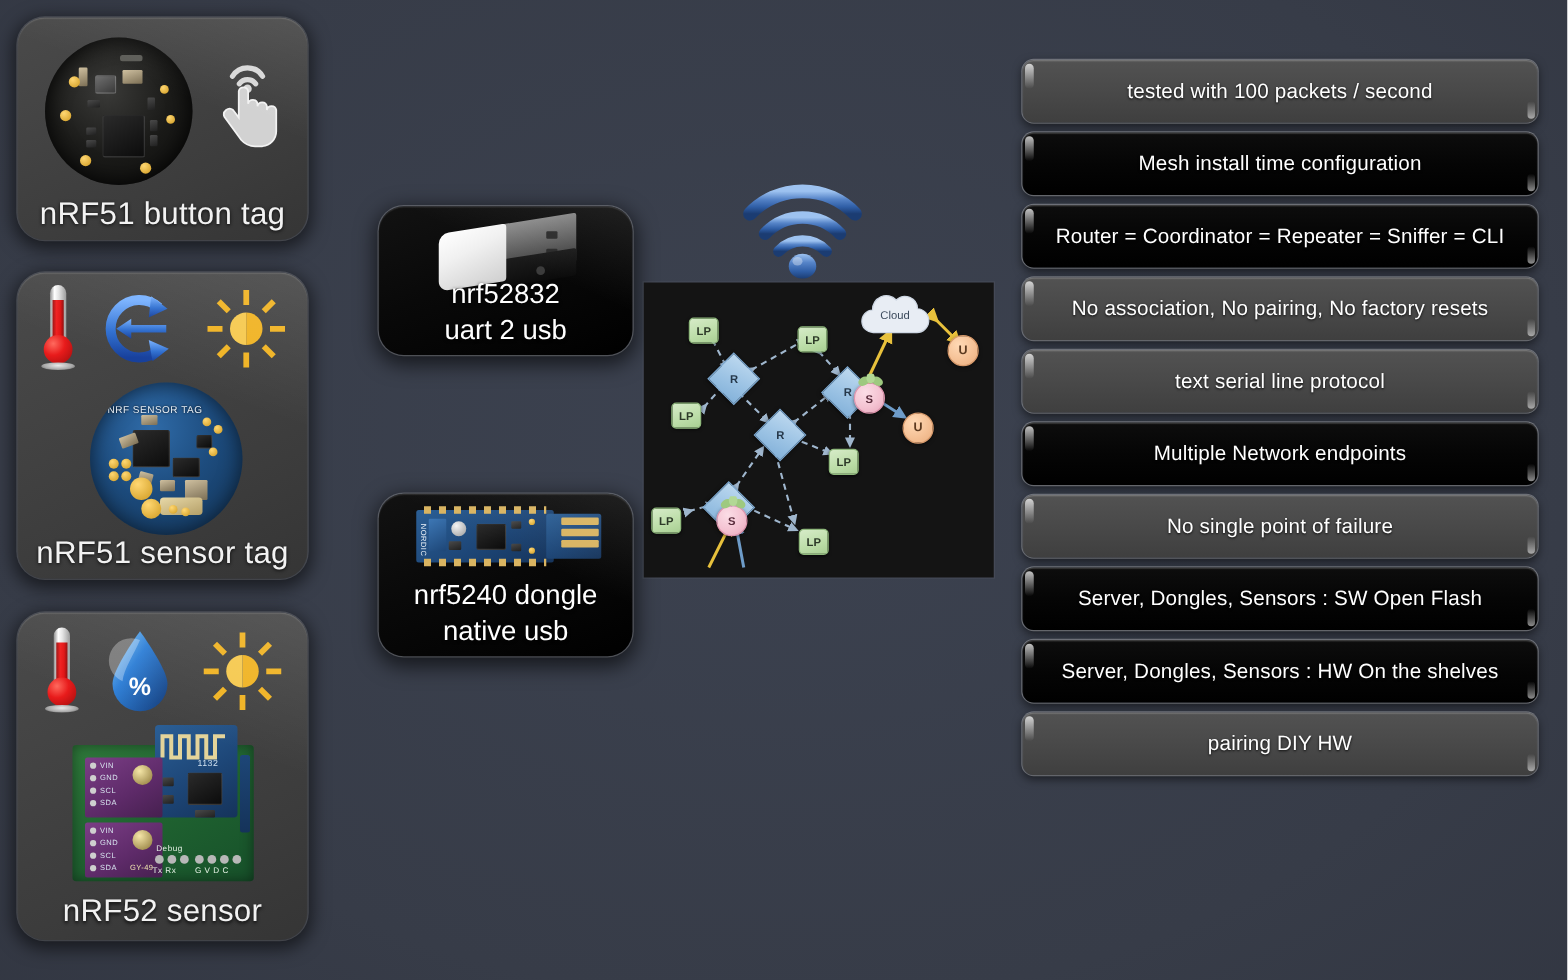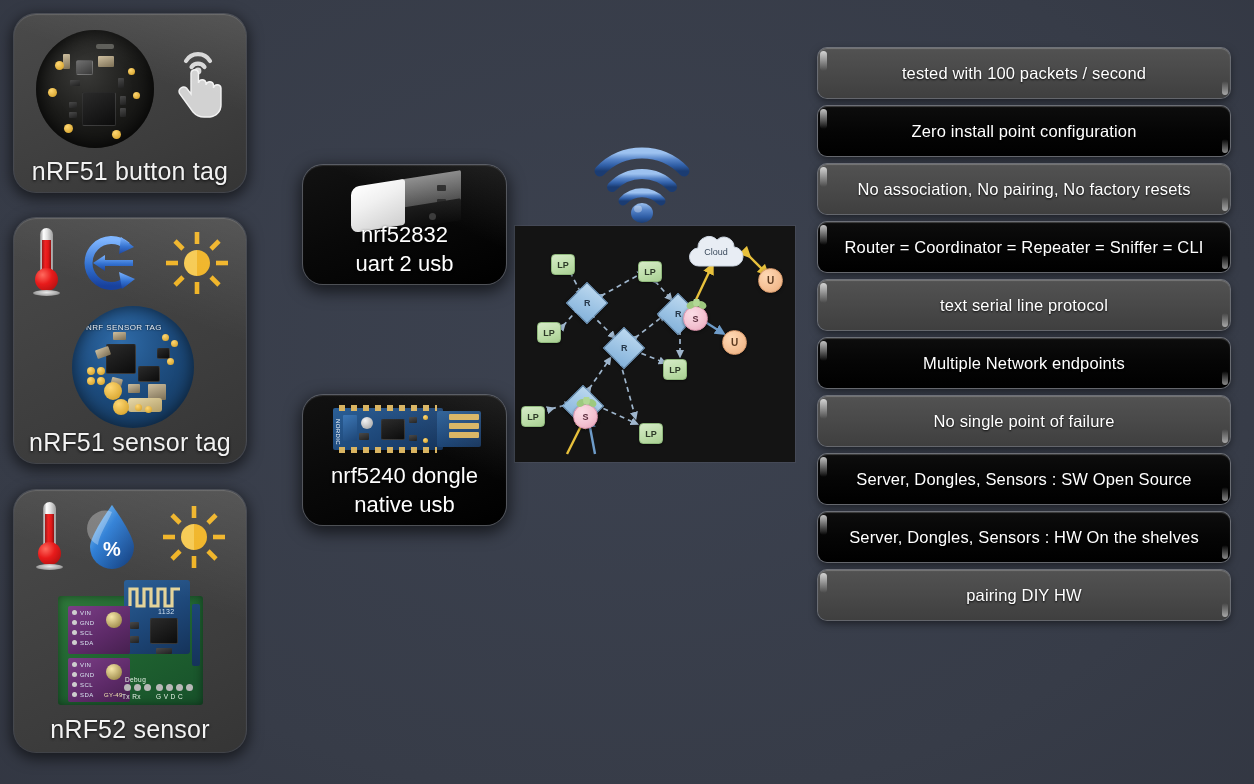--- a/index.html
+++ b/index.html
@@ -663,24 +663,24 @@
     <div class="mesh-node node-cloud" style="left:170px; top:8px;">
       <svg style="position:absolute; left:0; top:0;" width="62" height="36" viewBox="0 0 62 36">
         <path d="M14 32 A9 9 0 0 1 13 14 A11 11 0 0 1 32 6 A10 10 0 0 1 49 13 A9 9 0 0 1 48 32 Z" fill="#e8edf4" stroke="#cdd6e2" stroke-width="1"></path>
       </svg>
       <span style="position:relative; z-index:2;">Cloud</span>
     </div>
   </div>
 
   <div id="feature-list">
     <div class="feat gray">tested with 100 packets / second</div>
-    <div class="feat black">Zero install point configuration</div>
+    <div class="feat black">Mesh install time configuration</div>
+    <div class="feat black">Router = Coordinator = Repeater = Sniffer = CLI</div>
     <div class="feat gray">No association, No pairing, No factory resets</div>
-    <div class="feat black">Router = Coordinator = Repeater = Sniffer = CLI</div>
     <div class="feat gray">text serial line protocol</div>
     <div class="feat black">Multiple Network endpoints</div>
     <div class="feat gray">No single point of failure</div>
-    <div class="feat black">Server, Dongles, Sensors : SW Open Source</div>
+    <div class="feat black">Server, Dongles, Sensors : SW Open Flash</div>
     <div class="feat black">Server, Dongles, Sensors : HW On the shelves</div>
     <div class="feat gray">pairing DIY HW</div>
   </div>
 
 </div>
 
 </body></html>

